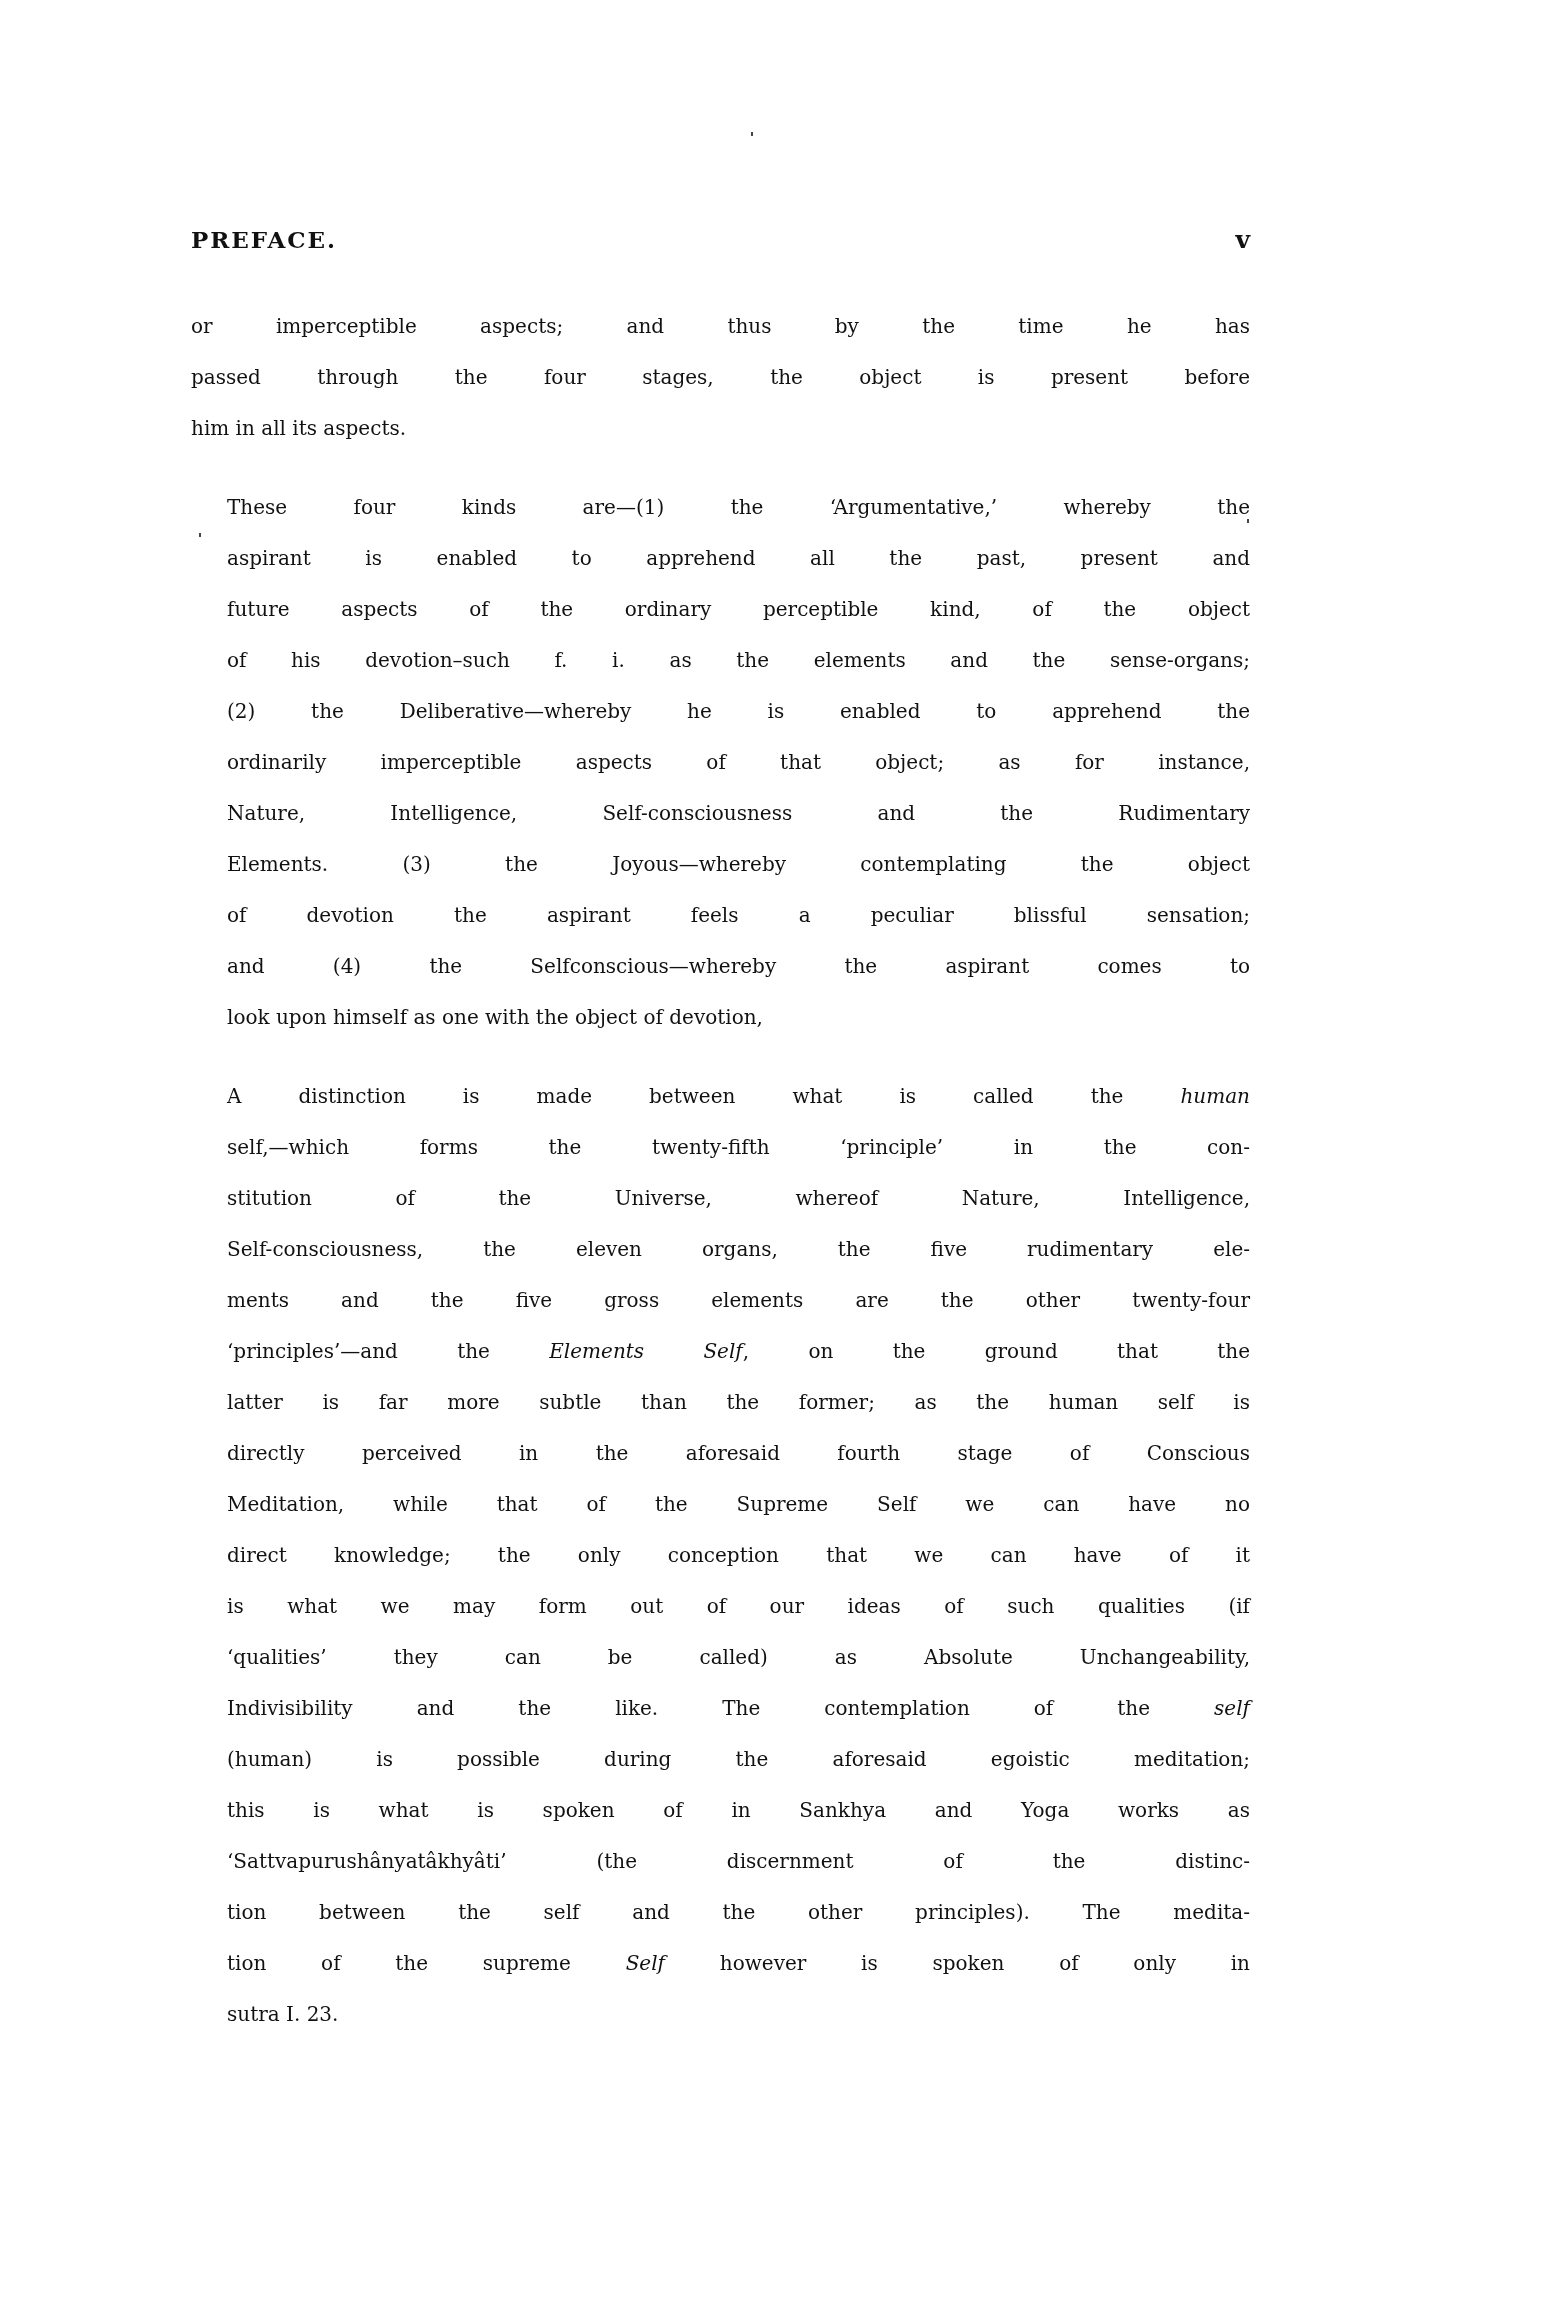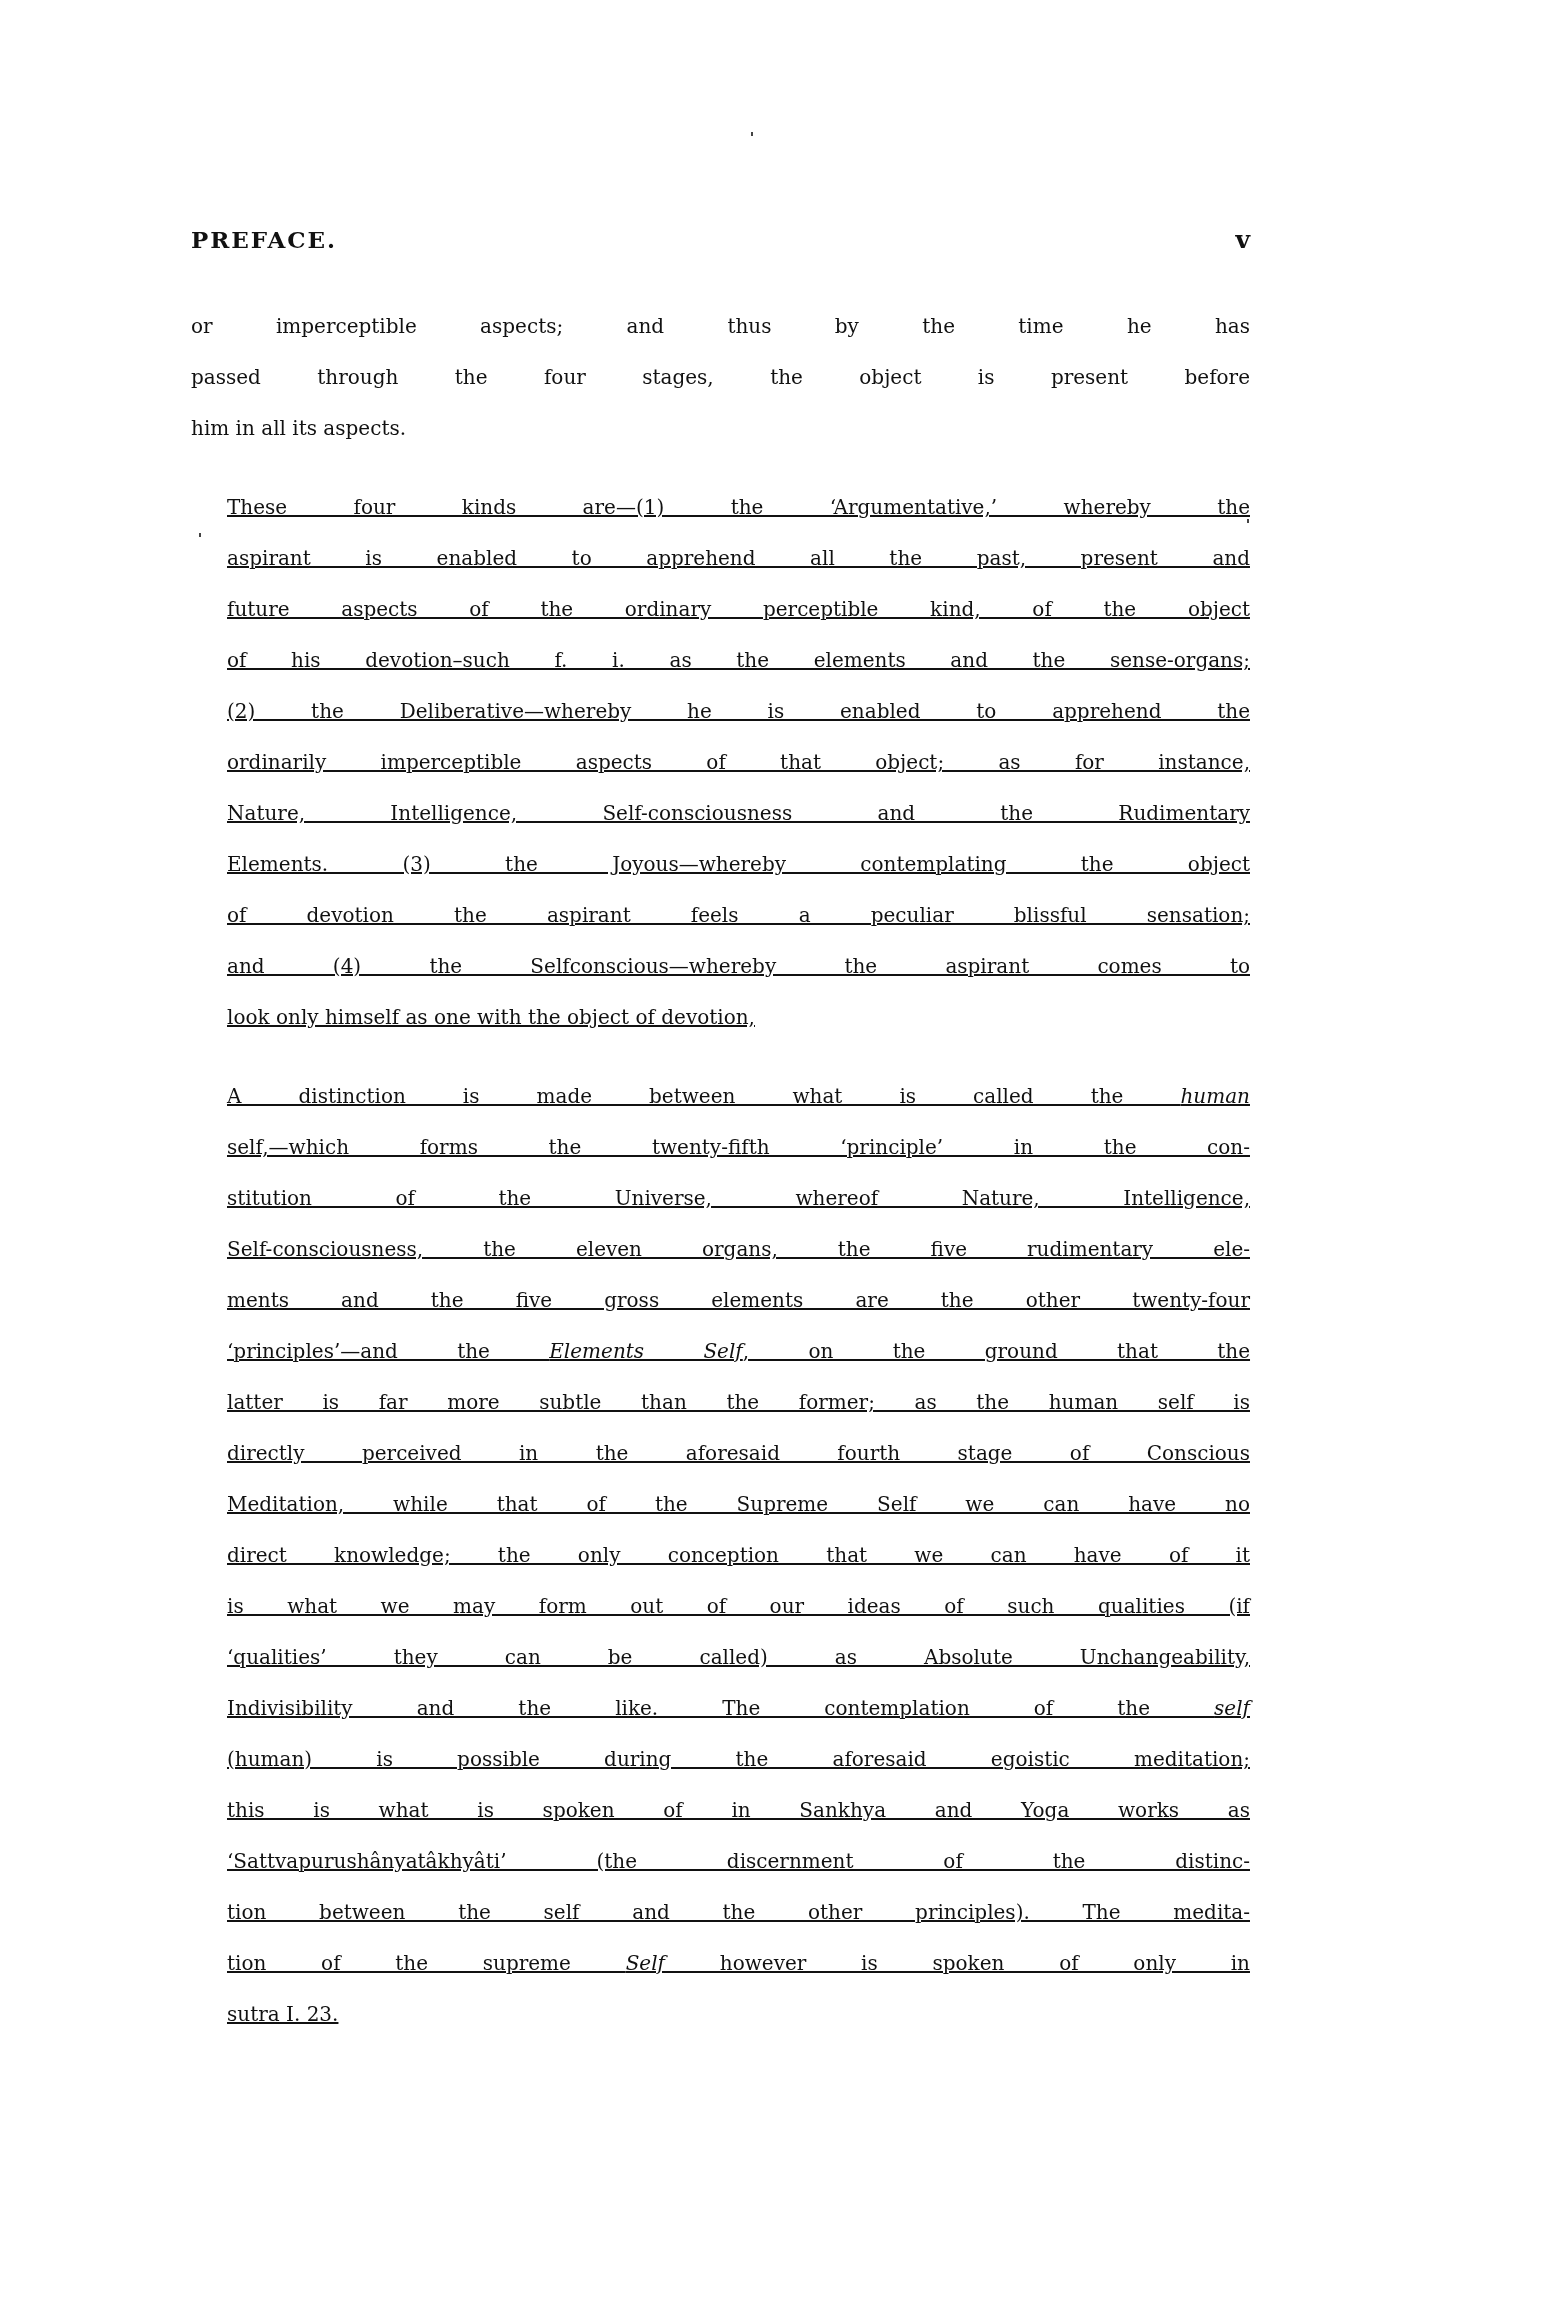--- a/index.html
+++ b/index.html
@@ -15,21 +15,21 @@
   }
   .page-number {
     position: absolute; right: 0; top: -0.9px; font-size: 25px;
   }
   .body-text {
     position: absolute; left: 191px; top: 301px; width: 1059px;
     font-family: "DejaVu Serif", serif; font-size: 20px; line-height: 51px;
     text-align: justify; color: #111111;
   }
   .para { margin: 0; }
-  .para.indent { text-indent: 36px; text-decoration: underline; }
+  .para.indent { text-indent: 36px; }
   .para + .para { margin-top: 28px; }
   .line { display: block; text-align: justify; text-align-last: justify; white-space: nowrap; }
   .line.last { text-align-last: left; }
   em { font-style: italic; }
   .speck { position: absolute; width: 1.9px; height: 4.2px; background: #444; }
 </style>
 </head>
 <body>
 
 <div class="page">
@@ -48,21 +48,21 @@
         <span class="line"><span>These four kinds are—(1) the ‘Argumentative,’ whereby the</span></span>
         <span class="line"><span>aspirant is enabled to apprehend all the past, present and</span></span>
         <span class="line"><span>future aspects of the ordinary perceptible kind, of the object</span></span>
         <span class="line"><span>of his devotion–such f. i. as the elements and the sense-organs;</span></span>
         <span class="line"><span>(2) the Deliberative—whereby he is enabled to apprehend the</span></span>
         <span class="line"><span>ordinarily imperceptible aspects of that object; as for instance,</span></span>
         <span class="line"><span>Nature, Intelligence, Self-consciousness and the Rudimentary</span></span>
         <span class="line"><span>Elements. (3) the Joyous—whereby contemplating the object</span></span>
         <span class="line"><span>of devotion the aspirant feels a peculiar blissful sensation;</span></span>
         <span class="line"><span>and (4) the Selfconscious—whereby the aspirant comes to</span></span>
-        <span class="line last"><span>look only himself as one with the object of devotion,</span></span>
+        <span class="line last"><span>look upon himself as one with the object of devotion,</span></span>
       </div>
       <div class="para indent">
         <span class="line"><span>A distinction is made between what is called the </span><em>human</em></span>
         <span class="line"><span>self,—which forms the twenty-fifth ‘principle’ in the con-</span></span>
         <span class="line"><span>stitution of the Universe, whereof Nature, Intelligence,</span></span>
         <span class="line"><span>Self-consciousness, the eleven organs, the five rudimentary ele-</span></span>
         <span class="line"><span>ments and the five gross elements are the other twenty-four</span></span>
         <span class="line"><span>‘principles’—and the </span><em>Elements Self</em><span>, on the ground that the</span></span>
         <span class="line"><span>latter is far more subtle than the former; as the human self is</span></span>
         <span class="line"><span>directly perceived in the aforesaid fourth stage of Conscious</span></span>

